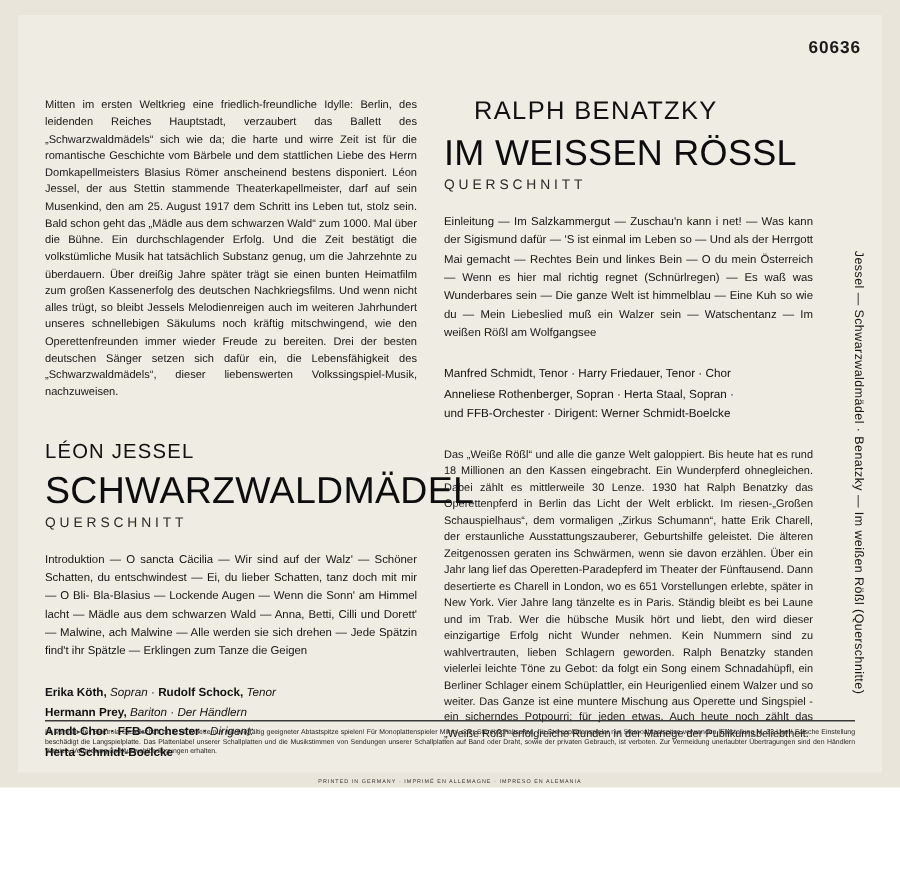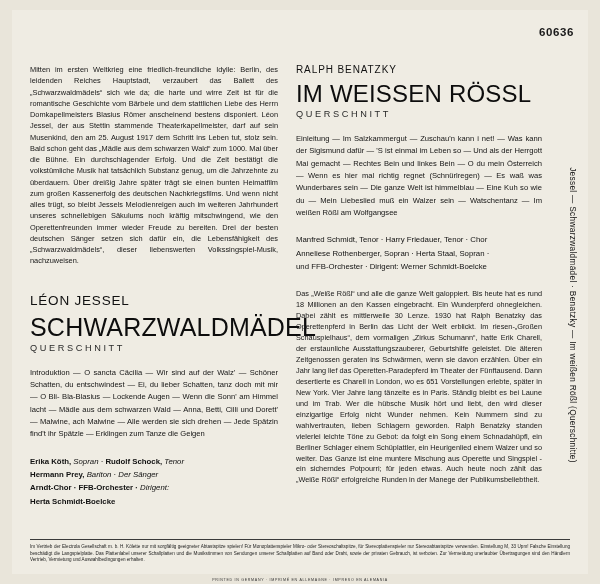--- a/index.html
+++ b/index.html
@@ -10,21 +10,21 @@
   }
   body {
     width: 600px;
     height: 584px;
     font-family: "Liberation Sans", sans-serif;
     overflow: hidden;
   }
   .sleeve {
     position: relative;
     width: 600px;
-    height: 584px;
+    height: 525px;
     background: #e9e5da;
     padding: 0;
   }
   .inner-frame {
     position: absolute;
     left: 12px;
     top: 10px;
     right: 12px;
     bottom: 10px;
     background: #efece3;
@@ -66,22 +66,23 @@
   }
 
   .composer {
     font-size: 13.5px;
     letter-spacing: 0.8px;
     color: #111;
     margin: 0 0 6px 0;
     font-weight: normal;
   }
   .composer-right {
-    font-size: 10px;
+    font-size: 17px;
     letter-spacing: 0.9px;
+    margin-left: 20px;
   }
   .work-title {
     font-size: 25px;
     font-weight: normal;
     letter-spacing: 0.2px;
     color: #0d0d0d;
     margin: 0 0 3px 0;
     line-height: 1.05;
   }
   .work-title-right {
@@ -182,21 +183,21 @@
       <div class="work-title">SCHWARZWALDMÄDEL</div>
       <div class="subtitle">QUERSCHNITT</div>
 
       <div class="tracklist">Introduktion — O sancta Cäcilia — Wir sind auf der Walz' — Schöner Schatten, du entschwindest — Ei, du lieber Schatten, tanz doch mit mir — O Bli- Bla-Blasius — Lockende Augen — Wenn die Sonn' am Himmel lacht — Mädle aus dem schwarzen Wald — Anna, Betti, Cilli und Dorett' — Malwine, ach Malwine — Alle werden sie sich drehen — Jede Spätzin find't ihr Spätzle — Erklingen zum Tanze die Geigen</div>
 
       <div class="performers">
         <div>
           <b>Erika Köth,</b><i> Sopran · </i><b>Rudolf Schock,</b><i> Tenor</i>
         </div>
         <div>
-          <b>Hermann Prey,</b><i> Bariton · </i><i>Der Sänger</i>
+          <b>Hermann Prey,</b><i> Bariton · </i><i>Der Händlern</i>
         </div>
         <div>
           <b>Arndt-Chor · </b><b>FFB-Orchester · </b><i> Dirigent:</i>
         </div>
         <div>
           <b>Herta Schmidt-Boelcke</b>
         </div>
       </div>
     </div>
 

